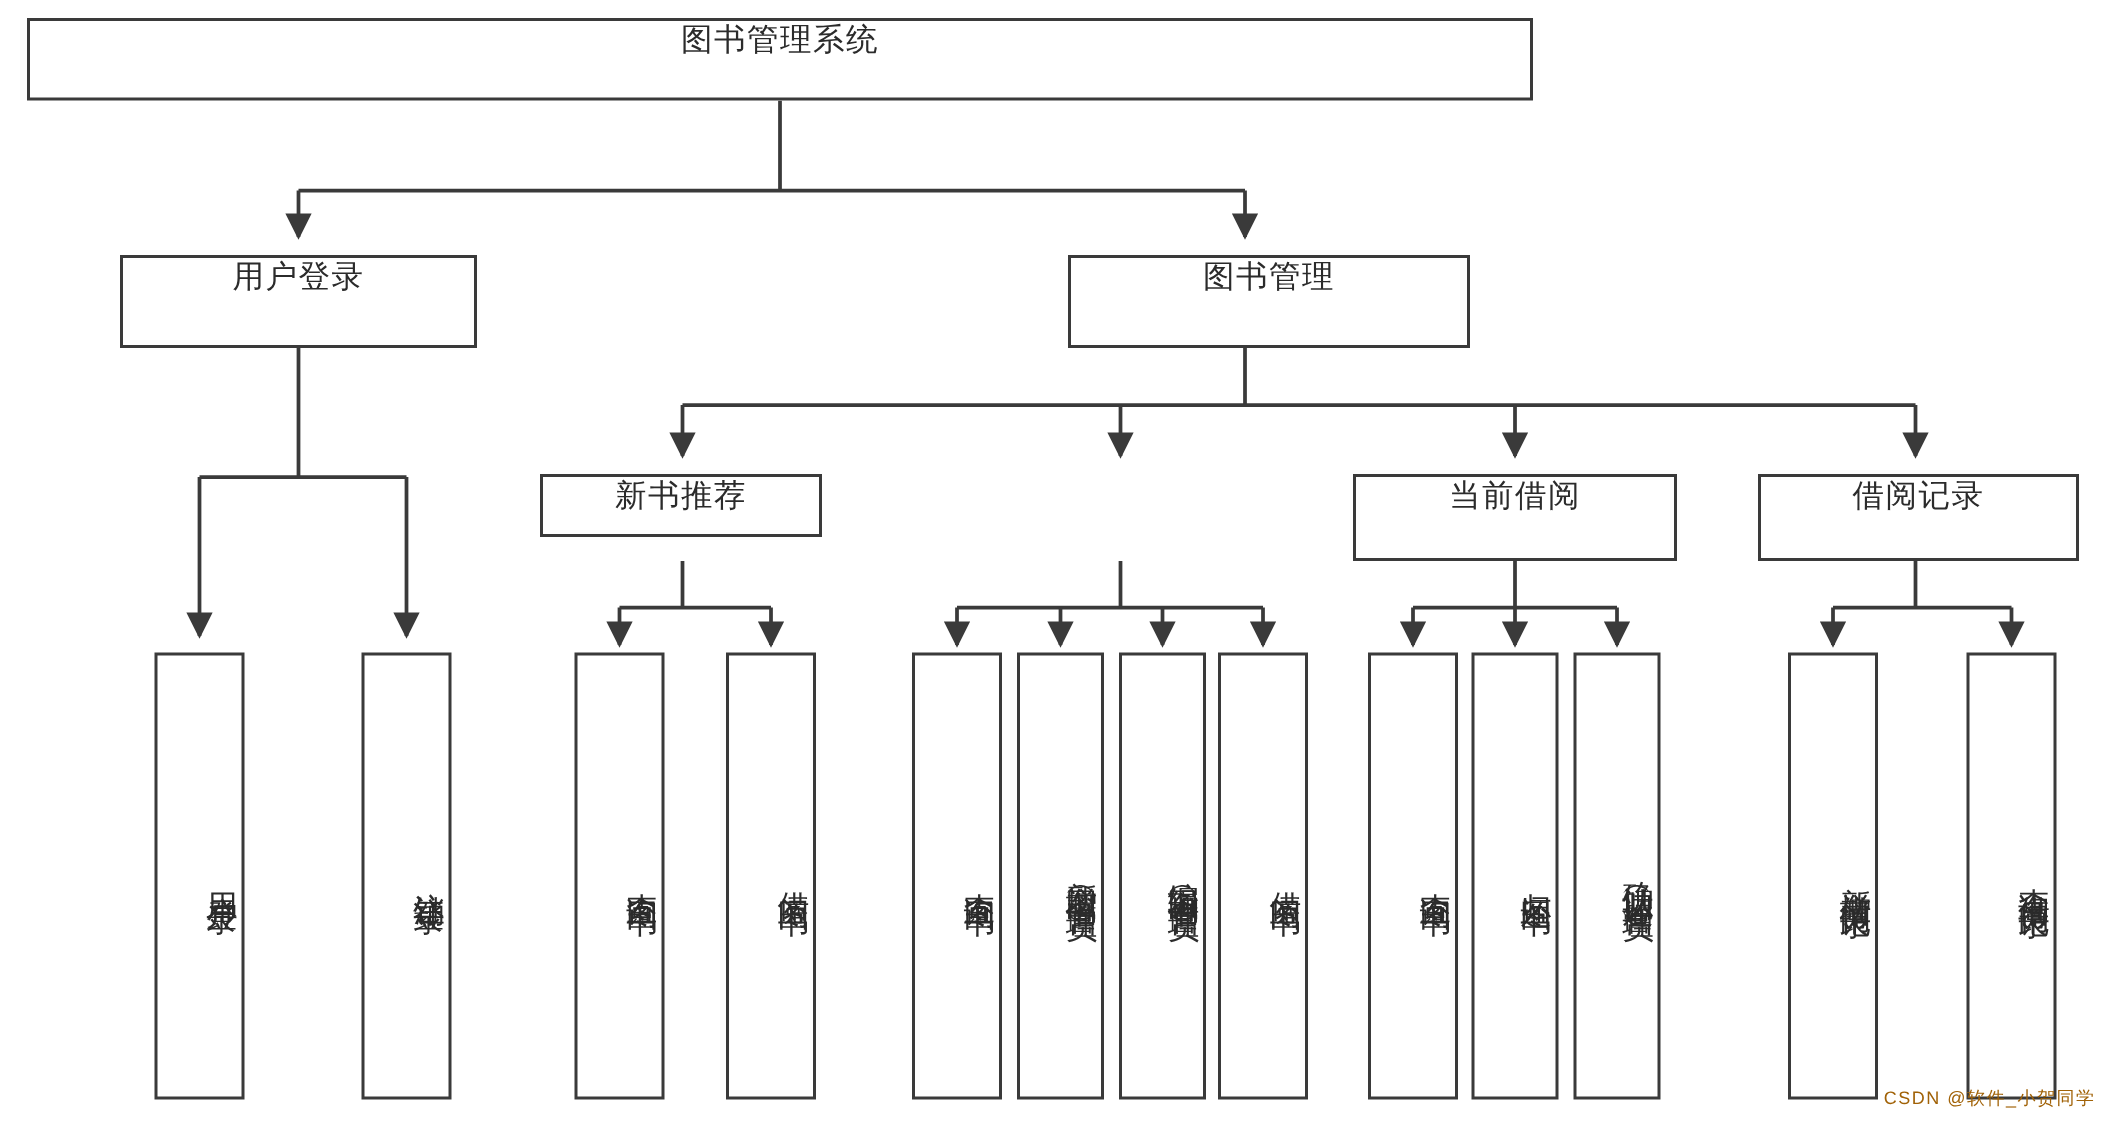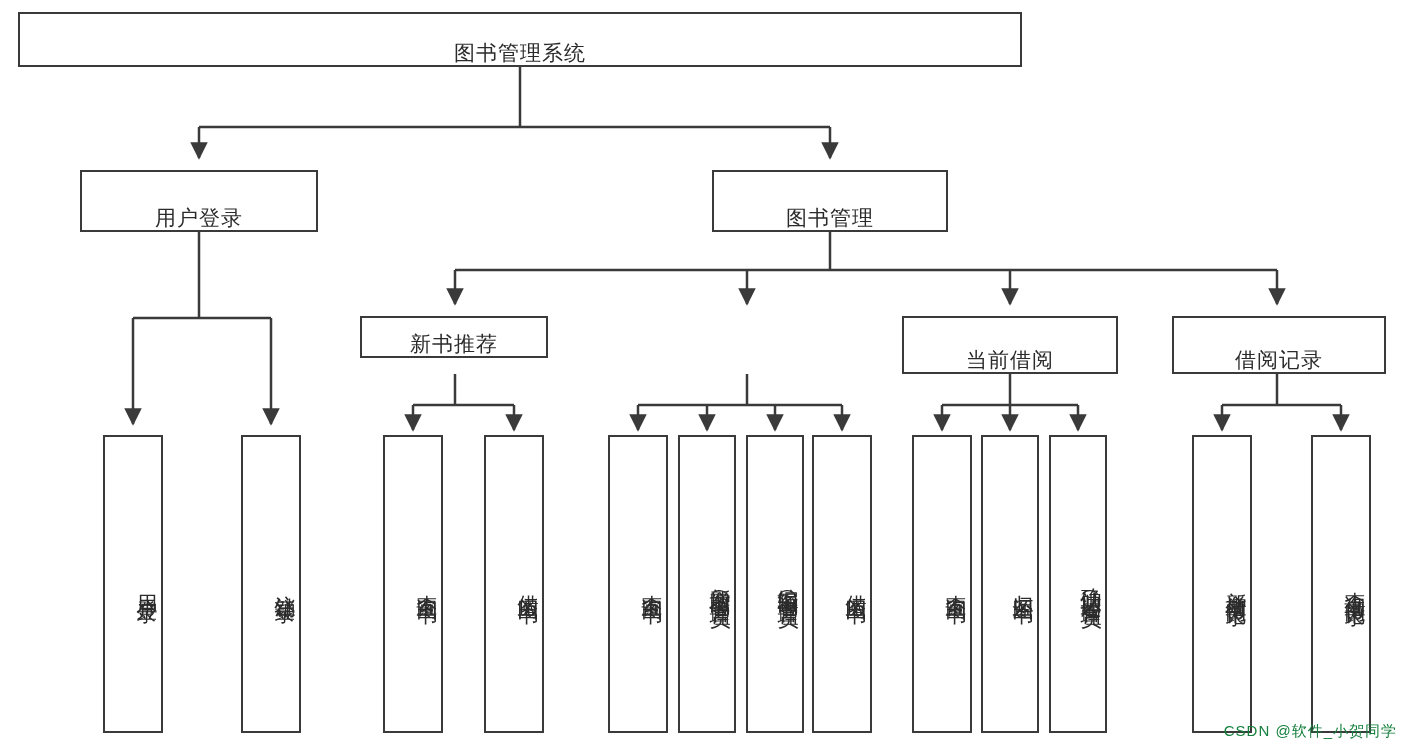--- a/index.html
+++ b/index.html
@@ -24,21 +24,21 @@
     width: 1405px;
     height: 747px;
     pointer-events: none;
   }
   .node {
     position: absolute;
     box-sizing: border-box;
     background: #ffffff;
     border: 2px solid #3a3a3a;
     display: flex;
-    align-items: flex-end;
+    align-items: flex-start;
     justify-content: center;
     color: #2b2b2b;
     z-index: 2;
   }
   .node.horiz {
     font-size: 21px;
     letter-spacing: 1px;
     line-height: 1.2;
   }
   .node.vert {
@@ -53,22 +53,22 @@
   }
   .node.vert .vtext {
     writing-mode: vertical-rl;
     text-orientation: upright;
     white-space: nowrap;
   }
   .watermark {
     position: absolute;
     right: 8px;
     bottom: 6px;
-    font-size: 15px;
-    color: #15803d;
+    font-size: 12px;
+    color: #a16207;
     letter-spacing: 1px;
     z-index: 5;
     white-space: nowrap;
   }
 </style>
 </head>
 <body>
 
 <div id="canvas">
 
@@ -122,21 +122,21 @@
     </g>
   </svg>
 
   <div class="node horiz" style="left:18px; top:12px; width:1004px; height:55px;">
     <span>图书管理系统</span>
   </div>
 
   <div class="node horiz" style="left:80px; top:170px; width:238px; height:62px;">
     <span>用户登录</span>
   </div>
-  <div class="node horiz" style="left:712px; top:170px; width:236px; height:62px;">
+  <div class="node horiz" style="left:712px; top:170px; width:268px; height:62px;">
     <span>图书管理</span>
   </div>
 
   <div class="node horiz" style="left:360px; top:316px; width:188px; height:42px;">
     <span>新书推荐</span>
   </div>
   <div class="node horiz" style="left:902px; top:316px; width:216px; height:58px;">
     <span>当前借阅</span>
   </div>
   <div class="node horiz" style="left:1172px; top:316px; width:214px; height:58px;">

